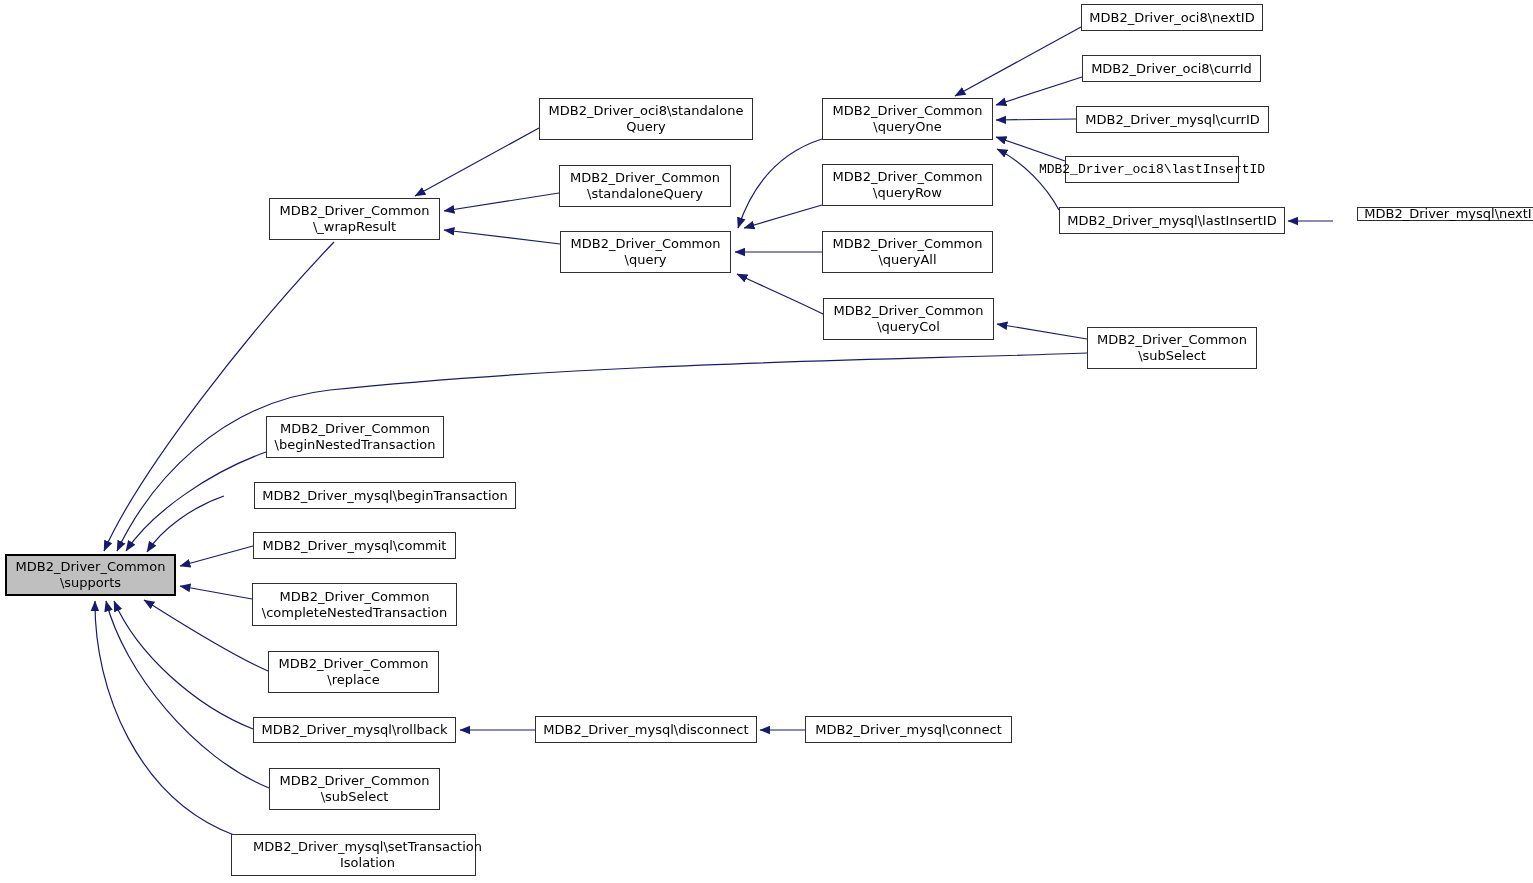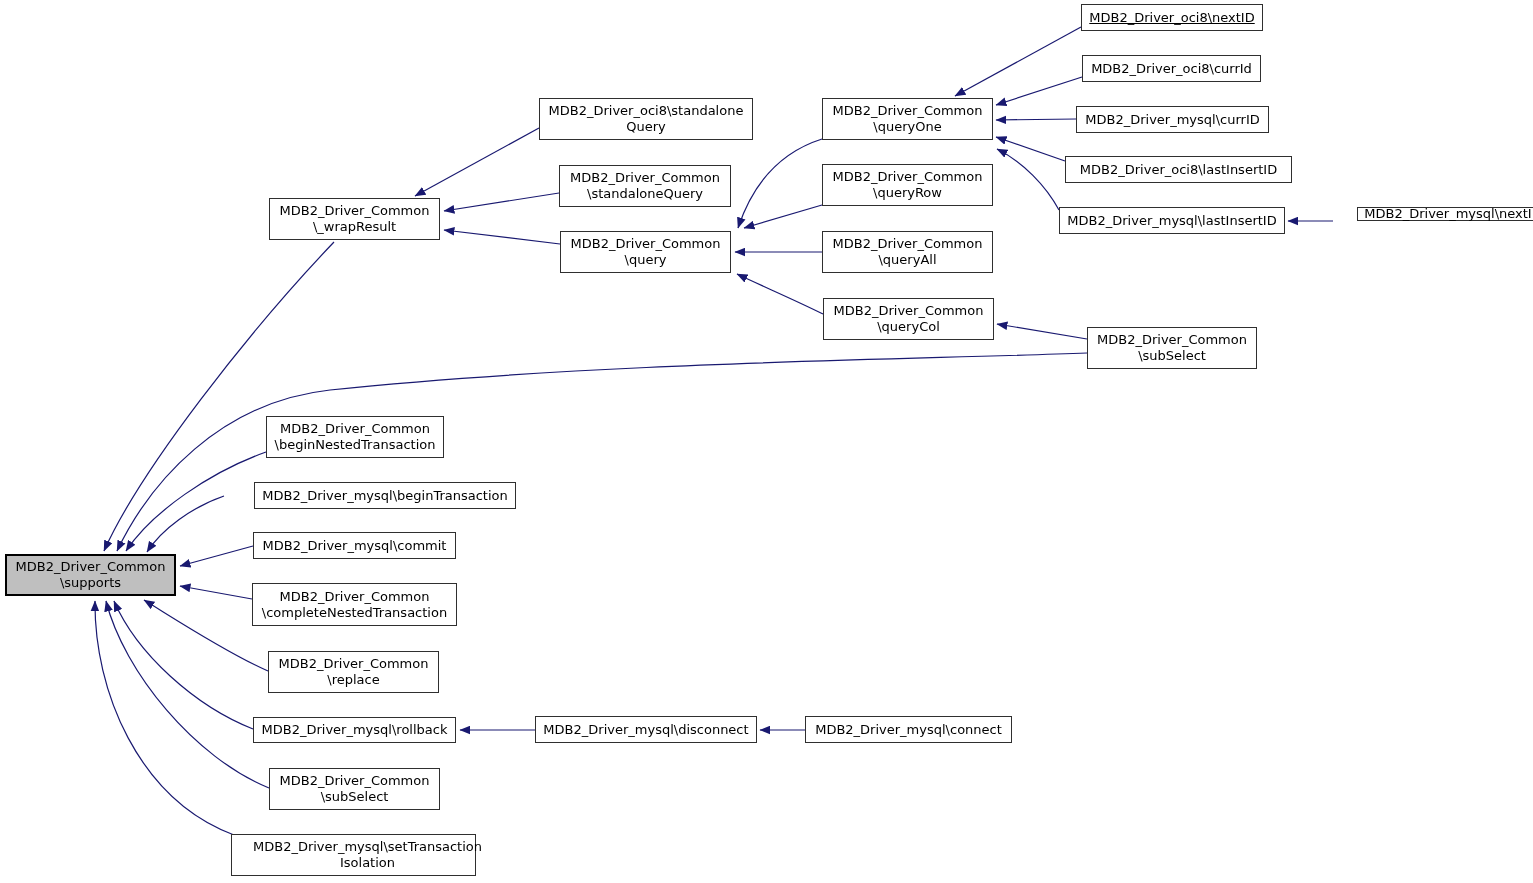--- a/index.html
+++ b/index.html
@@ -101,30 +101,30 @@
       <span class="ln">\queryRow</span>
     </div>
     <div class="node" title="MDB2_Driver_Common\queryAll" style="left: 822px; top: 231px; width: 171px; height: 42px;">
       <span class="ln">MDB2_Driver_Common</span>
       <span class="ln">\queryAll</span>
     </div>
     <div class="node" title="MDB2_Driver_Common\queryCol" style="left: 823px; top: 298px; width: 171px; height: 42px;">
       <span class="ln">MDB2_Driver_Common</span>
       <span class="ln">\queryCol</span>
     </div>
-    <div class="node" title="MDB2_Driver_oci8\nextID" style="left: 1081px; top: 4px; width: 182px; height: 27px; text-decoration: underline;">
+    <div class="node" title="MDB2_Driver_oci8\nextID" style="left: 1081px; top: 4px; width: 182px; height: 27px;">
       <span class="ln">MDB2_Driver_oci8\nextID</span>
     </div>
     <div class="node" title="MDB2_Driver_oci8\currId" style="left: 1082px; top: 55px; width: 179px; height: 27px;">
       <span class="ln">MDB2_Driver_oci8\currId</span>
     </div>
     <div class="node" title="MDB2_Driver_mysql\currID" style="left: 1076px; top: 106px; width: 193px; height: 27px;">
       <span class="ln">MDB2_Driver_mysql\currID</span>
     </div>
-    <div class="node" title="MDB2_Driver_oci8\lastInsertID" style="left: 1065px; top: 156px; width: 227px; height: 27px;">
+    <div class="node" title="MDB2_Driver_oci8\lastInsertID" style="left: 1065px; top: 156px; width: 174px; height: 27px; font-family: Liberation Mono, monospace;">
       <span class="ln">MDB2_Driver_oci8\lastInsertID</span>
     </div>
     <div class="node" title="MDB2_Driver_mysql\lastInsertID" style="left: 1059px; top: 207px; width: 226px; height: 27px;">
       <span class="ln">MDB2_Driver_mysql\lastInsertID</span>
     </div>
     <div class="node" title="MDB2_Driver_mysql\nextID" style="left: 1333px; top: 207px; width: 192px; height: 14px; margin-left: 24px;">
       <span class="ln">MDB2_Driver_mysql\nextID</span>
     </div>
     <div class="node" title="MDB2_Driver_Common\subSelect" style="left: 1087px; top: 327px; width: 170px; height: 42px;">
       <span class="ln">MDB2_Driver_Common</span>

